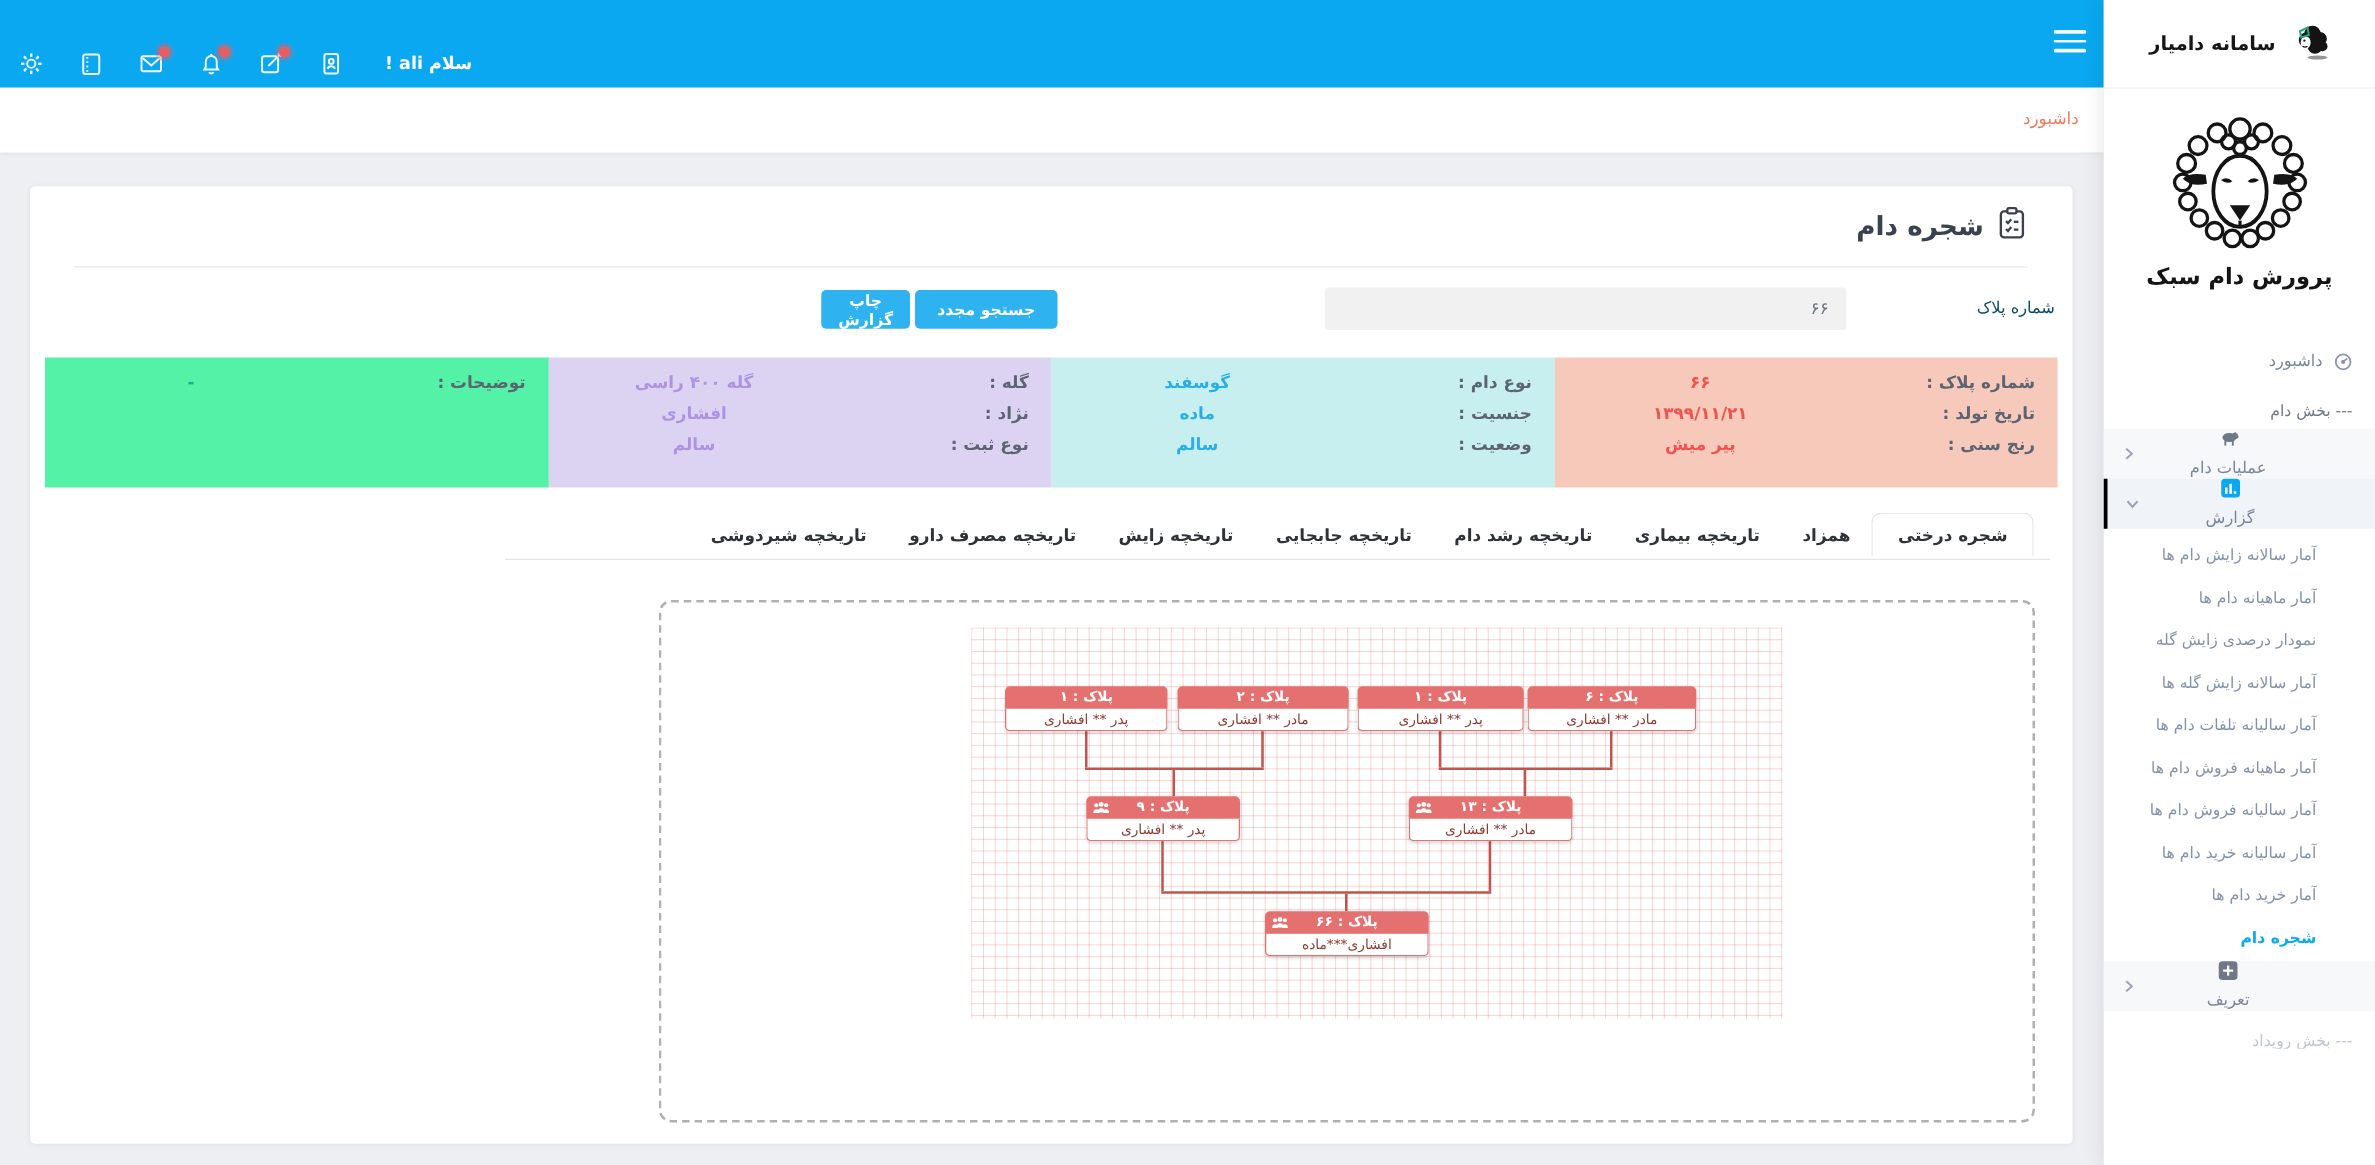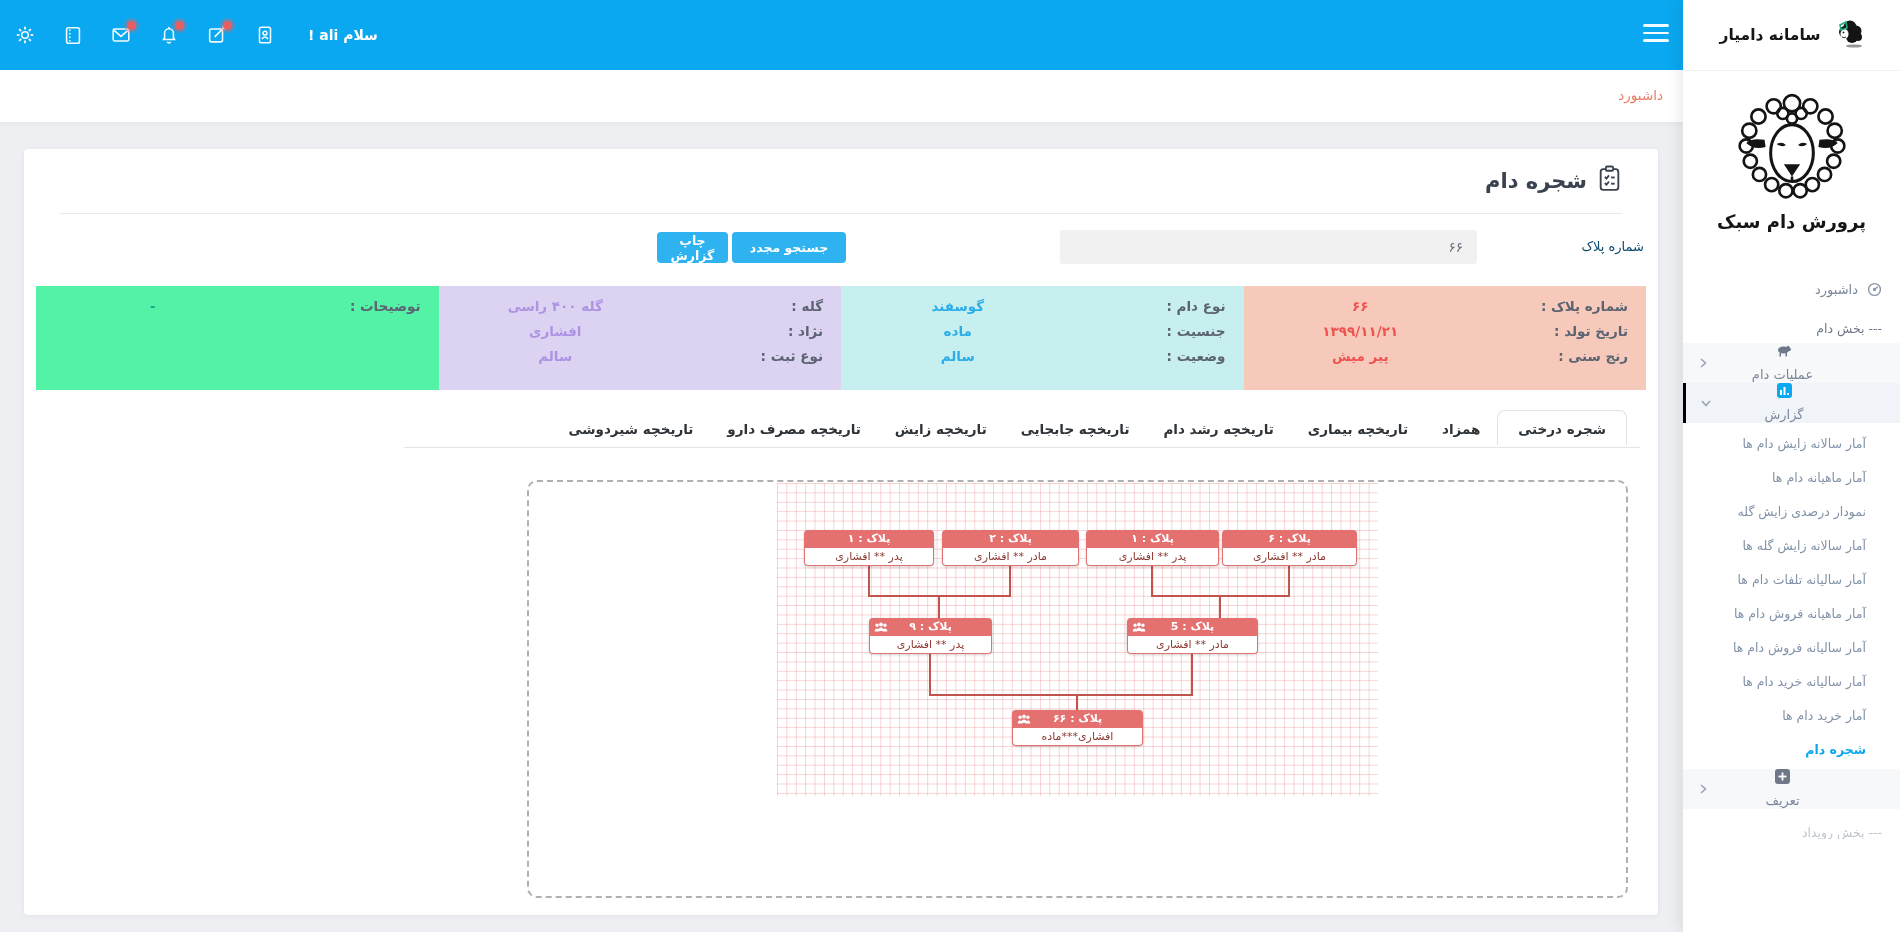--- a/index.html
+++ b/index.html
@@ -1,21 +1,21 @@
 <!DOCTYPE html>
 <html lang="fa" dir="rtl"><head>
 <meta charset="utf-8">
 <style>
   html,body{margin:0;padding:0;}
   body{font-family:"DejaVu Sans","Liberation Sans",sans-serif;background:#edeff3;}
   .root{position:relative;width:1900px;height:932px;overflow:hidden;background:#edeff3;direction:rtl;}
 
   
   .topbar{position:absolute;left:0;top:0;width:1683px;height:70px;background:#0AA8F0;z-index:4;}
-  .tb-icons{position:absolute;left:14px;top:0;height:100%;display:flex;align-items:center;gap:26px;direction:ltr;}
+  .tb-icons{position:absolute;left:14px;top:16px;height:100%;display:flex;align-items:center;gap:26px;direction:ltr;}
   .tb-ic{position:relative;width:22px;height:22px;cursor:pointer;opacity:.95;}
   .tb-ic svg{display:block;}
   .tb-dot{position:absolute;top:-3px;right:-4px;width:9px;height:9px;border-radius:50%;background:#F25B5B;box-shadow:0 0 0 3px rgba(242,91,91,.35);}
   .tb-greet{color:#fff;font-size:14px;font-weight:600;margin-left:6px;direction:rtl;}
   .hamburger{position:absolute;right:14px;top:24px;width:26px;height:20px;cursor:pointer;}
   .hamburger i{display:block;height:2.5px;background:#fff;border-radius:2px;margin-bottom:5px;opacity:.95;}
 
   
   .crumbbar{position:absolute;left:0;top:70px;width:1683px;height:52px;background:#fff;box-shadow:0 2px 4px rgba(0,0,0,.04);z-index:3;}
   .crumb{position:absolute;right:20px;top:17px;font-size:13.5px;color:#EA7B63;cursor:pointer;}
@@ -26,21 +26,21 @@
   .brand-text{font-size:15.5px;font-weight:bold;color:#161616;}
   .emblem{margin:16px auto 0;width:122px;height:122px;display:block;}
   .tagline{text-align:center;font-size:18px;font-weight:bold;color:#151515;margin-top:2px;}
   .menu{margin-top:38px;font-size:13px;color:#7B879B;}
   .m-row{position:relative;height:38px;display:flex;align-items:center;gap:9px;padding-right:18px;cursor:pointer;}
   .m-row .lbl{white-space:nowrap;}
   .m-sec{padding:13px 18px 7px;font-size:12.5px;color:#6E7787;}
   .m-group{background:#f6f8fa;height:40px;flex-direction:column;}
   .m-group.active{background:#f0f3f7;border-left:3px solid #000000;}
   .chev{position:absolute;left:14px;top:50%;transform:translateY(-50%);width:12px;height:12px;}
-  .sub{padding:4px 0 2px;}
+  .sub{padding:4px 13px 2px;}
   .s-row{height:34px;line-height:34px;padding-right:34px;color:#8292A8;font-size:12.5px;cursor:pointer;white-space:nowrap;}
   .s-row.active{color:#0AA8F0;font-weight:bold;}
   .m-faint{margin-top:16px;padding-right:18px;font-size:12.5px;color:#8a94a4;opacity:.55;height:14px;overflow:hidden;}
   .sq-ic{width:15px;height:15px;border-radius:3px;display:inline-flex;align-items:center;justify-content:center;flex:0 0 15px;}
 
   
   .card{position:absolute;left:24px;top:149px;width:1634px;height:766px;background:#fff;border-radius:4px;box-shadow:0 1px 5px rgba(0,0,0,.06);z-index:2;}
   .pg-title{position:absolute;top:16px;right:36px;display:flex;align-items:center;gap:10px;font-size:21px;font-weight:bold;color:#3A4250;}
   .t-div{position:absolute;top:64px;left:36px;right:36px;border-top:1px solid #e9e9e9;}
   .plate-label{position:absolute;top:90px;right:14px;font-size:13px;color:#0c4a6e;}
@@ -61,24 +61,24 @@
   .ib-notes{background:#54F2A7;} .ib-notes .iv{color:#1FA98E;}
 
   
   .tab-underline{position:absolute;top:298px;left:380px;right:18px;border-top:1px solid #e2e6ea;}
   .tabs{position:absolute;top:262px;right:31px;display:flex;align-items:stretch;z-index:2;}
   .tab{padding:10px 17px 0;font-size:13.5px;font-weight:600;color:#2E3338;cursor:pointer;white-space:nowrap;}
   .tab.active{background:#fff;border:1px solid #dfe3e8;border-bottom:0;border-radius:8px 8px 0 0;padding:10px 20px 8px;margin-top:-1px;}
 
   
   .dashedbox{position:absolute;top:331px;left:503px;width:1101px;height:418px;border:2px dashed #b0b0b0;border-radius:10px;box-sizing:border-box;}
-  .gridarea{position:absolute;top:334px;left:753px;width:601px;height:313px;background-color:#fff;
+  .gridarea{position:absolute;top:353px;left:753px;width:601px;height:313px;background-color:#fff;
      background-image:linear-gradient(to right, rgba(227,109,109,.30) 1px, transparent 1px),
                       linear-gradient(to bottom, rgba(227,109,109,.30) 1px, transparent 1px);
-     background-size:9.4px 9.4px;direction:ltr;}
+     background-size:9.4px 9.4px;direction:ltr;padding-left:48px;}
   .tree-node{position:absolute;border-radius:5px;font-size:11px;text-align:center;box-shadow:0 1px 3px rgba(0,0,0,.18);cursor:pointer;direction:rtl;}
   .tn-head{position:relative;background:#E57070;color:#fff;font-weight:bold;height:18px;line-height:18px;border-radius:4px 4px 0 0;}
   .tn-body{background:#fff;border:1px solid #E07272;border-top:0;color:#8C3A32;height:17px;line-height:17px;border-radius:0 0 4px 4px;}
   .tn-users{position:absolute;left:5px;top:3px;}
   .conn{position:absolute;background:#C2544E;}
 
   svg{overflow:visible;}
 </style>
 </head>
 <body>
@@ -429,21 +429,21 @@
           <span class="tn-users">
             <svg width="14" height="11" viewBox="0 0 16 12" fill="#fff">
               <circle cx="3.5" cy="3.4" r="1.9"></circle>
                 <circle cx="12.5" cy="3.4" r="1.9"></circle>
                 <circle cx="8" cy="2.6" r="2.2"></circle>
               <path d="M0.8 10.5 q0 -3.4 2.7 -3.4 q2.7 0 2.7 3.4z"></path>
               <path d="M9.8 10.5 q0 -3.4 2.7 -3.4 q2.7 0 2.7 3.4z"></path>
               <path d="M4.8 10 q0 -4 3.2 -4 q3.2 0 3.2 4z"></path>
             </svg>
           </span>
-          <span>پلاک : 5</span>
+          <span>پلاک : ۱۳</span>
         </div>
         <div class="tn-body">مادر ** افشاری</div>
       </div>
 
       <div class="tree-node" style="left:235px;top:227px;width:131px">
         <div class="tn-head">
           <span class="tn-users">
             <svg width="14" height="11" viewBox="0 0 16 12" fill="#fff">
               <circle cx="3.5" cy="3.4" r="1.9"></circle>
                 <circle cx="12.5" cy="3.4" r="1.9"></circle>

